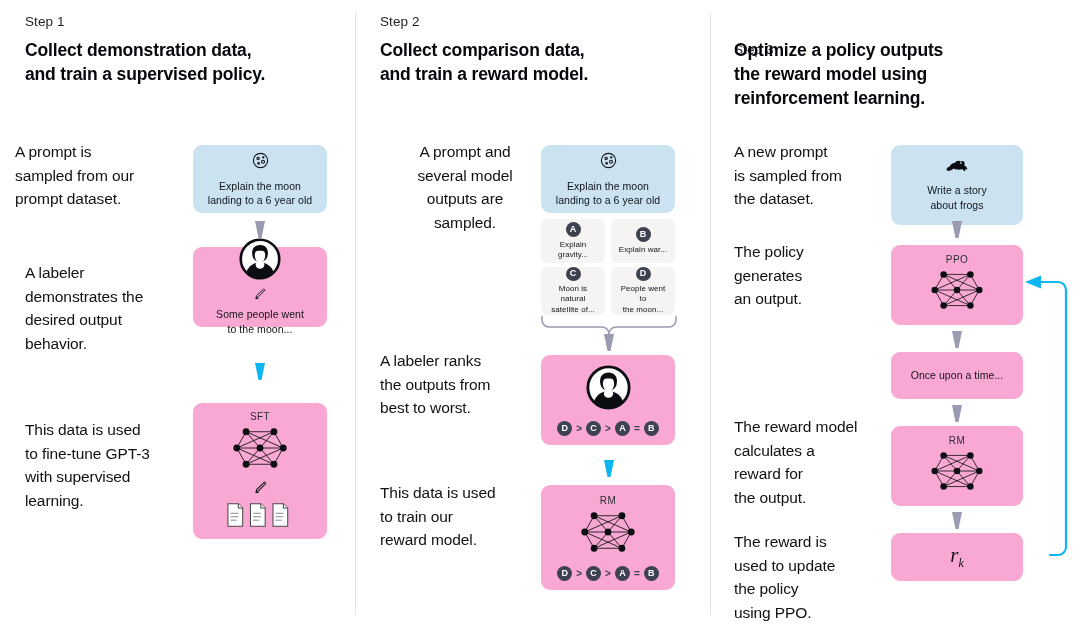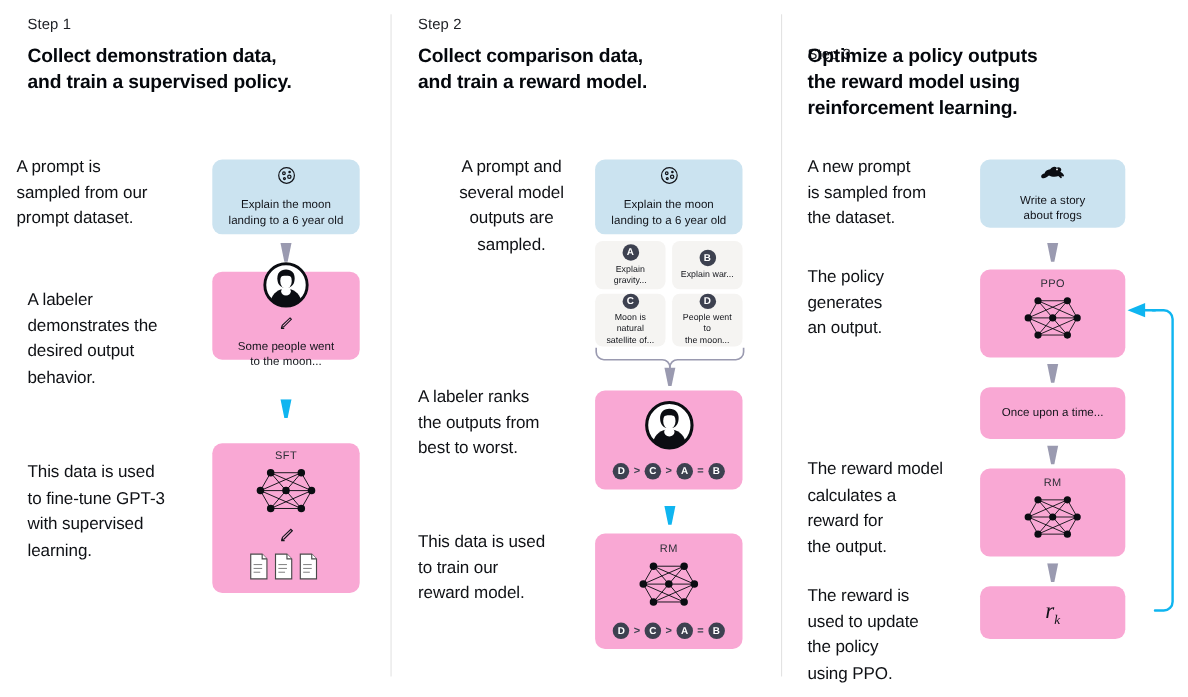--- a/index.html
+++ b/index.html
@@ -375,21 +375,21 @@
     <div class="copy" style="left:23px; top:415px; width:185px; white-space:pre-line;">The reward model
 calculates a
 reward for
 the output.</div>
 
     <div class="copy" style="left:23px; top:530px; width:185px; white-space:pre-line;">The reward is
 used to update
 the policy
 using PPO.</div>
 
-    <div class="card blue" style="left:180px; top:145px; width:132px; height:62px;">
+    <div class="card blue" style="left:180px; top:145px; width:132px; height:80px;">
       <span style="margin-bottom:4px;">
         <svg width="24" height="17" viewBox="0 0 32 22" fill="#0b0d12">
           <path d="M5 17c-1.5 0-3-.6-3-2.2 0-2 2-3.2 4-3.6C7 8.5 9.5 6.4 13 6.2c1.2-1.8 3-3 5-3 1.3 0 2.2.5 2.8 1.2.6-.5 1.4-.8 2.2-.8 1.9 0 3.4 1.4 3.4 3.2 0 1-.4 1.8-1.1 2.4 2 .9 3.6 2.4 4.3 4.3.3.8-.1 1.4-.8 1.4-.9 0-1.5-.5-2.4-.9.5.9.8 1.9.6 2.5-.2.6-.9.8-1.5.4-1-.7-1.8-1.9-2.6-2.6-1.4.6-3 .9-4.8.9-2.6 0-4.9-.6-6.6-1.6-1 .9-2.3 1.8-3.6 2.5-.9.5-2 .9-2.9.9z"></path>
           <circle cx="21.2" cy="6.4" r="1.1" fill="#fff"></circle>
         </svg>
       </span>
       <div class="card-text" style="white-space:pre-line;">Write a story
 about frogs</div>
     </div>
 

